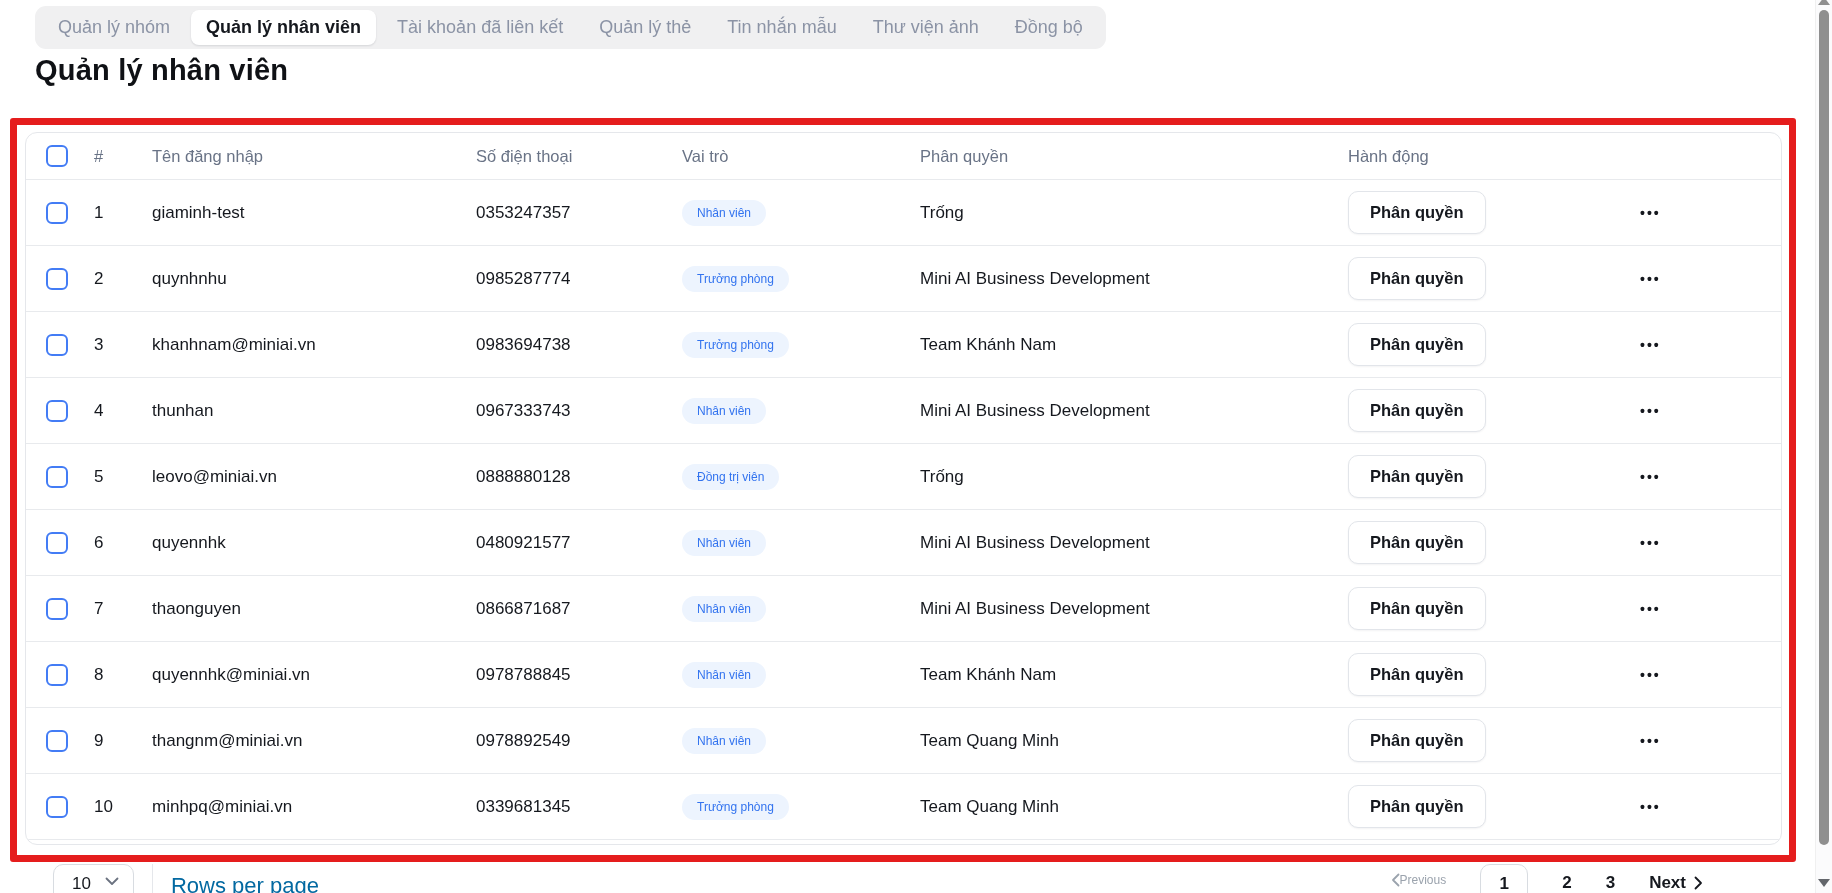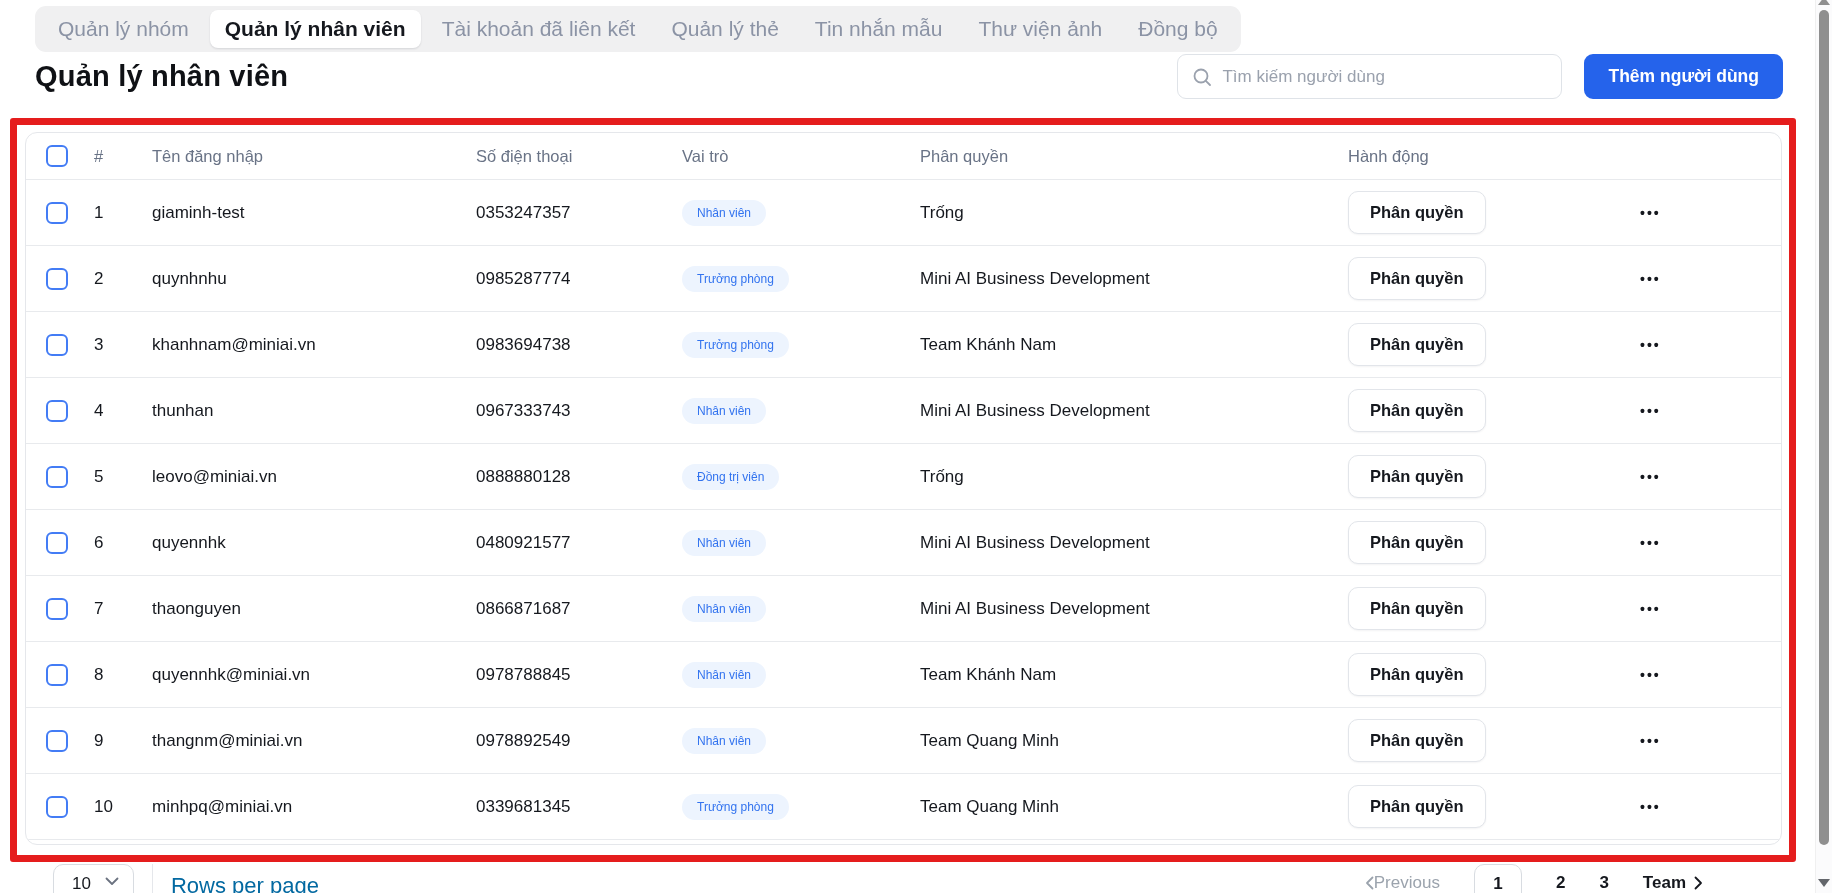--- a/index.html
+++ b/index.html
@@ -3,21 +3,21 @@
 <meta charset="utf-8">
 <style>
   * { margin:0; padding:0; box-sizing:border-box; }
   html,body { width:1832px; height:893px; overflow:hidden; background:#ffffff;
     font-family:"Liberation Sans","DejaVu Sans",sans-serif; color:#15181e; }
   .stage { position:relative; width:1832px; height:893px; }
 
   
   .tabbar { position:absolute; left:35px; top:6px; display:inline-flex; align-items:center;
     background:#f0f0f1; border-radius:11px; padding:4px 8px; gap:6px; }
-  .tab { font-size:21px; color:#8b93a5; padding:7px 15px; border-radius:8px; cursor:pointer;
+  .tab { font-size:18px; color:#8b93a5; padding:7px 15px; border-radius:8px; cursor:pointer;
     white-space:nowrap; background:transparent; border:none; font-family:inherit; }
   .tab.active { background:#ffffff; color:#15181e; font-weight:600;
     box-shadow:0 1px 2px rgba(16,24,40,.12); }
 
   
   .page-header { position:absolute; left:35px; top:54px; width:1748px; display:flex;
     align-items:center; justify-content:space-between; }
   .page-title { font-size:29px; font-weight:700; color:#0f1115; letter-spacing:.2px; }
   .header-right { display:flex; align-items:center; gap:22px; }
   .search-box { display:flex; align-items:center; gap:10px; width:385px; height:45px;
@@ -58,21 +58,21 @@
   
   .footer { position:absolute; left:53px; top:864px; width:1692px; display:flex;
     justify-content:space-between; align-items:flex-start; z-index:2; }
   .footer-left { display:flex; align-items:flex-start; gap:18px; }
   .rpp-box { display:flex; align-items:center; gap:14px; height:46px; padding:0 14px 0 18px;
     border:1px solid #d8dce1; border-radius:10px; background:#fff; cursor:pointer; }
   .rpp-box .val { font-size:17px; color:#15181e; padding-bottom:14px; padding-top:8px; }
   .v-divider { width:1px; height:46px; background:#e5e7eb; }
   .rpp-label { font-size:22px; color:#0369a1; padding-top:9px; }
   .footer-right { display:flex; align-items:flex-start; gap:34px; margin-right:42px; }
-  .pg-prev { display:flex; align-items:center; gap:0; font-size:17px; color:#9ba3ad;
+  .pg-prev { display:flex; align-items:center; gap:0; font-size:12px; color:#9ba3ad;
     padding-top:9px; background:none; border:none; font-family:inherit; cursor:pointer; }
   .pg-next { display:flex; align-items:center; gap:8px; font-size:17px; color:#15181e;
     font-weight:600; padding-top:9px; background:none; border:none; font-family:inherit; cursor:pointer; }
   .pg-num { font-size:17px; font-weight:600; color:#15181e; padding-top:9px; background:none;
     border:none; font-family:inherit; cursor:pointer; }
   .pg-num.boxed { border:1px solid #d8dce1; border-radius:10px; width:48px; height:48px;
     display:flex; align-items:flex-start; justify-content:center; padding-top:9px; background:#fff; }
 
   
   .scrollbar { position:absolute; right:0; top:0; width:17px; height:893px; background:#fbfbfc;
@@ -97,28 +97,20 @@
     <button class="tab">Tài khoản đã liên kết</button>
     <button class="tab">Quản lý thẻ</button>
     <button class="tab">Tin nhắn mẫu</button>
     <button class="tab">Thư viện ảnh</button>
     <button class="tab">Đồng bộ</button>
   </nav>
 
   <div class="page-header">
     <h1 class="page-title">Quản lý nhân viên</h1>
     <div class="header-right">
-      <div class="search-box">
-        <svg width="20" height="20" viewBox="0 0 20 20" fill="none">
-          <circle cx="9" cy="9" r="6.5" stroke="#9aa1ad" stroke-width="1.8"></circle>
-          <line x1="13.8" y1="13.8" x2="18" y2="18" stroke="#9aa1ad" stroke-width="1.8" stroke-linecap="round"></line>
-        </svg>
-        <input class="search-input" type="text" placeholder="Tìm kiếm người dùng" style="">
-      </div>
-      <button class="btn-primary">Thêm người dùng</button>
     </div>
   </div>
 
   <div class="table-card">
     <div class="trow thead">
       <div>
           <div class="cb"></div>
         </div>
       <div>#</div>
       <div>Tên đăng nhập</div>
@@ -277,21 +269,21 @@
       <button class="pg-prev">
         <svg width="9" height="14" viewBox="0 0 9 14" fill="none">
           <polyline points="7.5,1.5 2,7 7.5,12.5" stroke="#9ba3ad" stroke-width="1.8" fill="none" stroke-linecap="round" stroke-linejoin="round"></polyline>
         </svg>
         <span>Previous</span>
       </button>
       <button class="pg-num boxed">1</button>
       <button class="pg-num">2</button>
       <button class="pg-num">3</button>
       <button class="pg-next">
-        <span>Team</span>
+        <span>Next</span>
         <svg width="9" height="14" viewBox="0 0 9 14" fill="none">
           <polyline points="1.5,1.5 7,7 1.5,12.5" stroke="#15181e" stroke-width="1.8" fill="none" stroke-linecap="round" stroke-linejoin="round"></polyline>
         </svg>
       </button>
     </div>
   </div>
 
   <div class="scrollbar">
     <div class="sb-up"></div>
     <div class="sb-thumb"></div>

